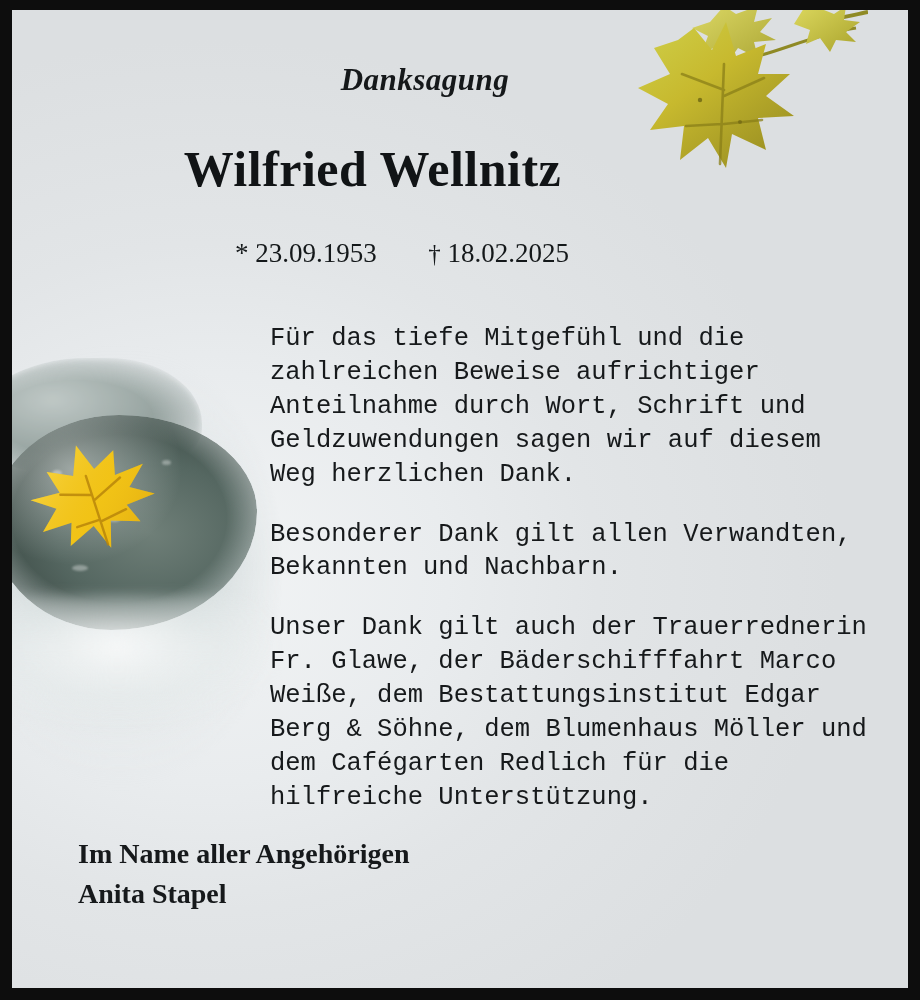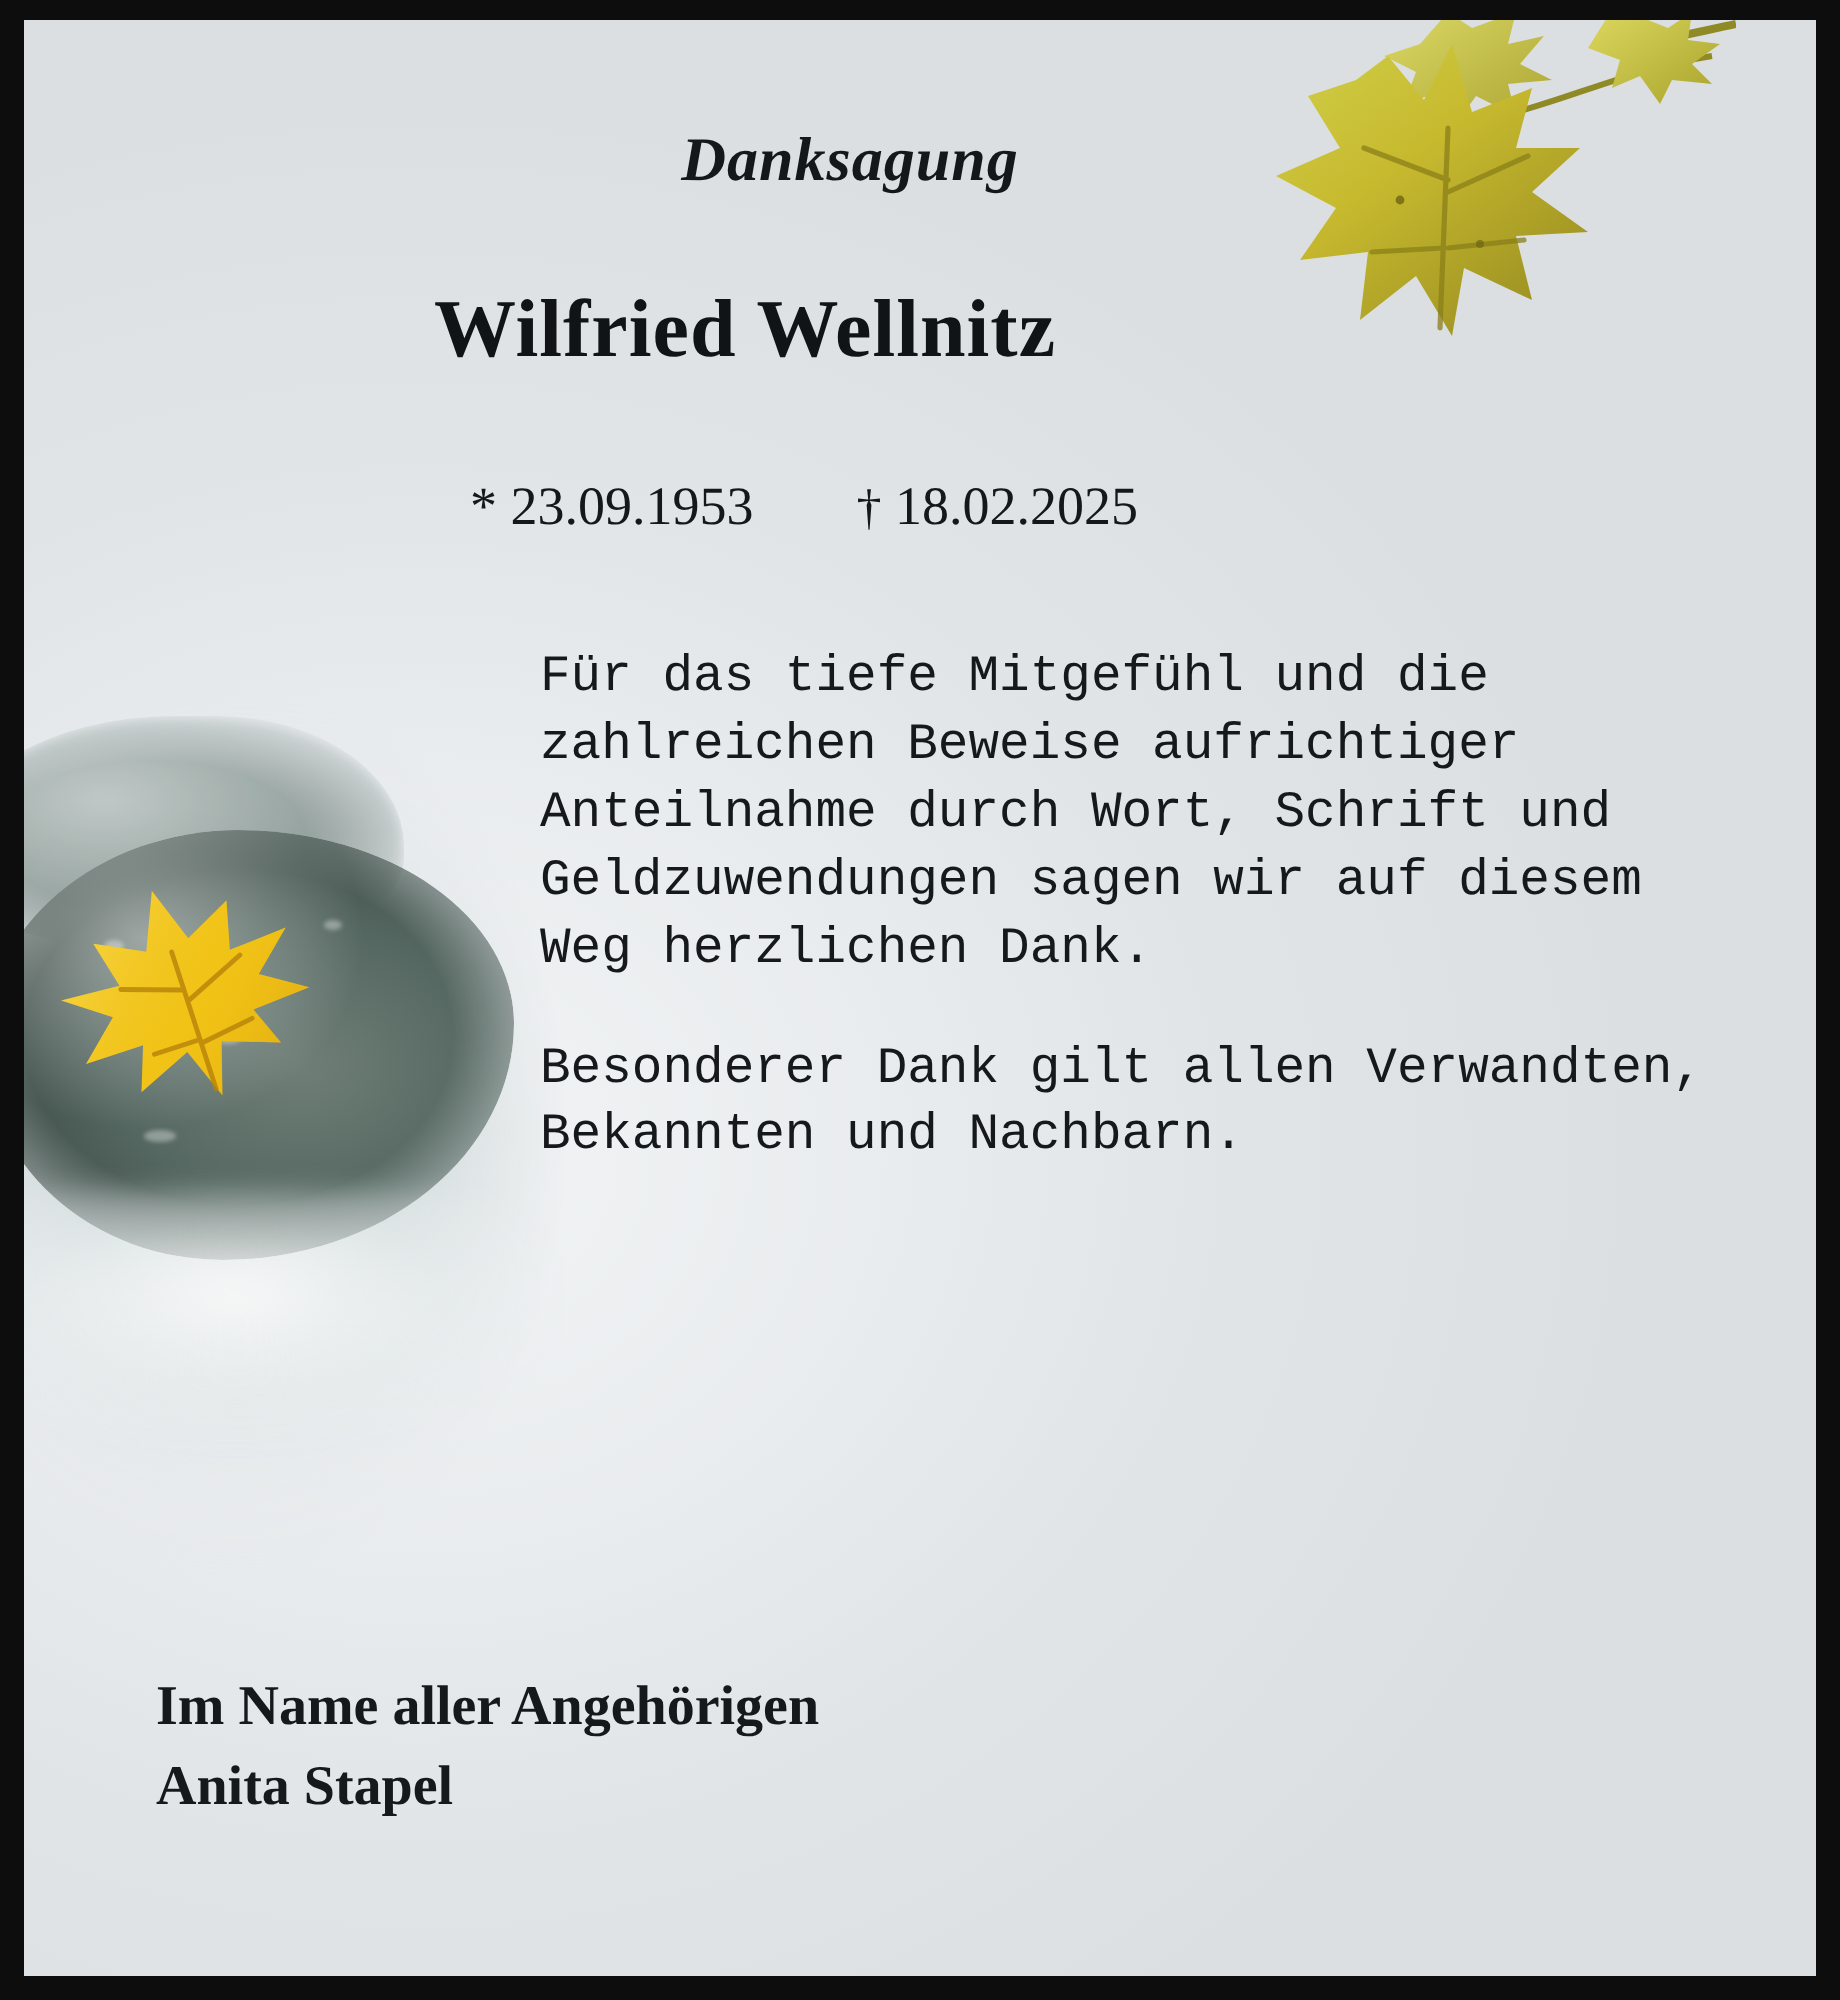--- a/index.html
+++ b/index.html
@@ -120,21 +120,21 @@
     color: #15181a;
     padding-right: 70px;
   }
   .name {
     position: absolute;
     top: 130px;
     left: 0;
     right: 0;
     text-align: center;
     font-weight: bold;
-    font-size: 41px;
+    font-size: 50px;
     letter-spacing: .5px;
     color: #111416;
     padding-right: 175px;
     white-space: nowrap;
   }
   .dates {
     position: absolute;
     top: 228px;
     left: 0;
     right: 0;
@@ -246,20 +246,21 @@
       <span>*</span>
       <span>23.09.1953</span>
       <span class="sep"></span>
       <span class="dagger">†</span>
       <span>18.02.2025</span>
     </div>
 
     <div class="body">
       <p>Für das tiefe Mitgefühl und die zahlreichen Beweise aufrichtiger Anteilnahme durch Wort, Schrift und Geldzuwendungen sagen wir auf diesem Weg herzlichen Dank.</p>
       <p>Besonderer Dank gilt allen Verwandten, Bekannten und Nachbarn.</p>
+      <p>Unser Dank gilt auch der Trauerrednerin Fr. Glawe, der Bäderschifffahrt Marco Weiße, dem Bestattungsinstitut Edgar Berg &amp; Söhne, dem Blumenhaus Möller und dem Cafégarten Redlich für die hilfreiche Unterstützung.</p>
     </div>
 
     <div class="signature">
       <div>Im Name aller Angehörigen</div>
       <div>Anita Stapel</div>
     </div>
 
   </div>
 </div>
 

